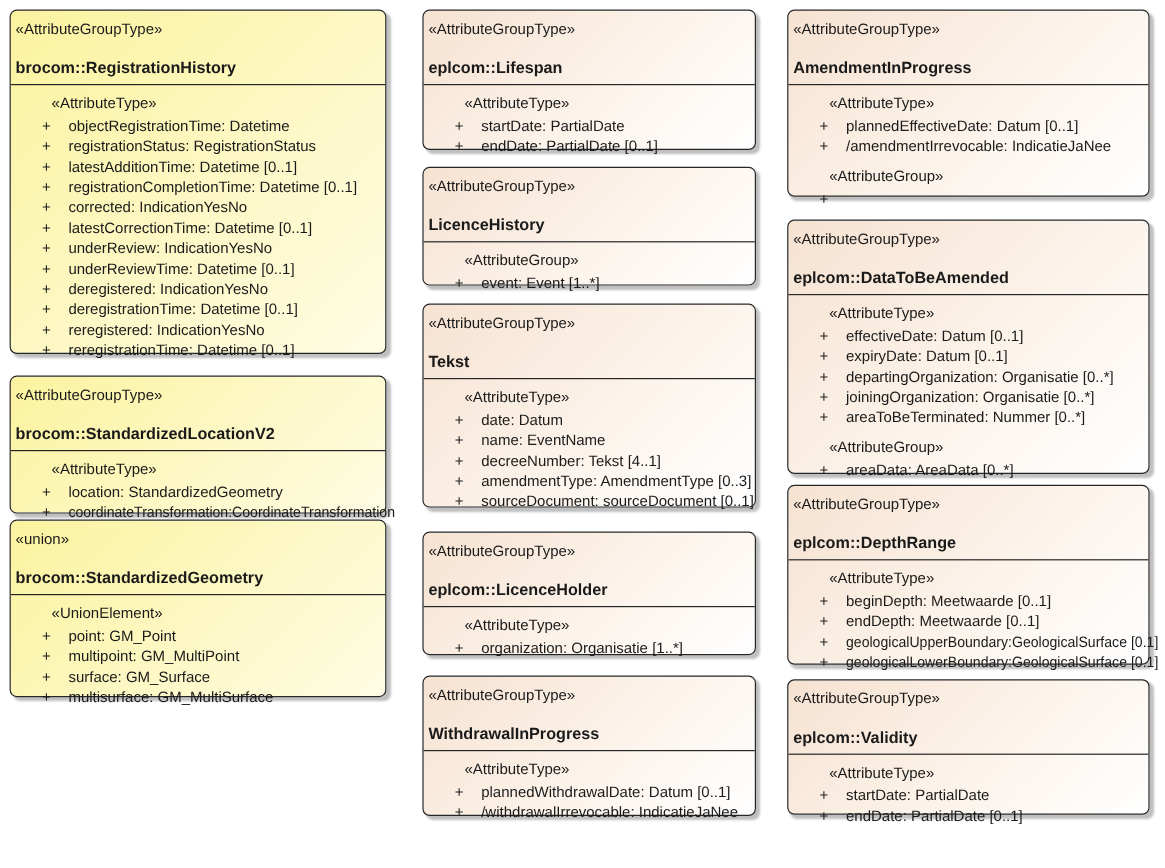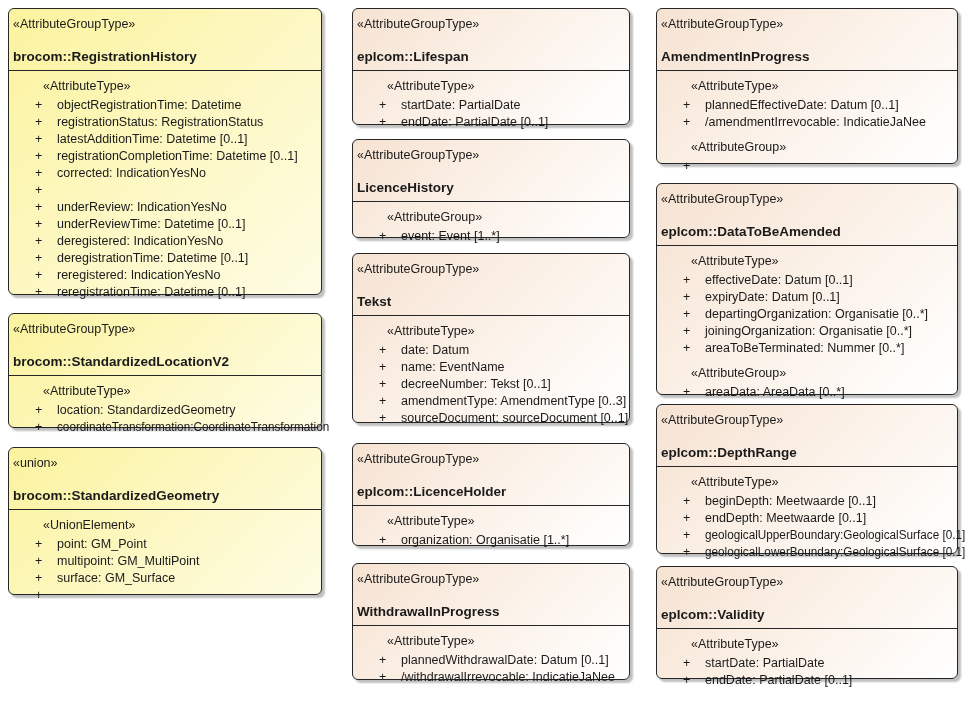--- a/index.html
+++ b/index.html
@@ -23,21 +23,21 @@
   .box-name{font-size:13.5px;line-height:17px;font-weight:bold;margin-top:16px;}
   .box-body{padding:5px 4px 4px 12px;margin-left:12px;}
   .section-heading{font-size:12.5px;line-height:16px;margin:2px 0 3px 10px;}
   .box-body > .section-heading:not(:first-child){margin-top:8px;}
   .attr-row{display:flex;font-size:12.5px;line-height:17px;white-space:nowrap;}
   .vis{flex:0 0 24px;width:24px;padding-left:2px;box-sizing:border-box;}
   .attr-text{display:inline-block;white-space:nowrap;}
   
   #b1{left:8px;top:8px;width:314px;height:287px;}
   #b2{left:8px;top:313px;width:314px;height:115px;}
-  #b3{left:8px;top:447px;width:314px;height:148px;}
+  #b3{left:8px;top:433px;width:314px;height:148px;}
   #b4{left:352px;top:8px;width:278px;height:117px;}
   #b5{left:352px;top:139px;width:278px;height:99px;}
   #b6{left:352px;top:253px;width:278px;height:170px;}
   #b7{left:352px;top:443px;width:278px;height:103px;}
   #b8{left:352px;top:563px;width:278px;height:117px;}
   #b9{left:656px;top:8px;width:302px;height:156px;}
   #b10{left:656px;top:183px;width:302px;height:212px;}
   #b11{left:656px;top:404px;width:302px;height:150px;}
   #b12{left:656px;top:566px;width:302px;height:113px;}
 </style>
@@ -66,20 +66,21 @@
       <div class="attr-row">
         <span class="vis">+</span>
         <span class="attr-text">registrationCompletionTime: Datetime [0..1]</span>
       </div>
       <div class="attr-row">
         <span class="vis">+</span>
         <span class="attr-text">corrected: IndicationYesNo</span>
       </div>
       <div class="attr-row">
         <span class="vis">+</span>
+        <span class="attr-text">latestCorrectionTime: Datetime [0..1]</span>
       </div>
       <div class="attr-row">
         <span class="vis">+</span>
         <span class="attr-text">underReview: IndicationYesNo</span>
       </div>
       <div class="attr-row">
         <span class="vis">+</span>
         <span class="attr-text">underReviewTime: Datetime [0..1]</span>
       </div>
       <div class="attr-row">
@@ -133,20 +134,21 @@
       <div class="attr-row">
         <span class="vis">+</span>
         <span class="attr-text">multipoint: GM_MultiPoint</span>
       </div>
       <div class="attr-row">
         <span class="vis">+</span>
         <span class="attr-text">surface: GM_Surface</span>
       </div>
       <div class="attr-row">
         <span class="vis">+</span>
+        <span class="attr-text">multisurface: GM_MultiSurface</span>
       </div>
     </div>
 </div>
 
 <div id="b4" class="box cream">
   <div class="box-header">
     <div class="stereotype">«AttributeGroupType»</div>
     <div class="box-name">eplcom::Lifespan</div>
   </div>
   <div class="box-body">
@@ -186,21 +188,21 @@
       <div class="attr-row">
         <span class="vis">+</span>
         <span class="attr-text">date: Datum</span>
       </div>
       <div class="attr-row">
         <span class="vis">+</span>
         <span class="attr-text">name: EventName</span>
       </div>
       <div class="attr-row">
         <span class="vis">+</span>
-        <span class="attr-text">decreeNumber: Tekst [0..1]</span>
+        <span class="attr-text">decreeNumber: Tekst [4..1]</span>
       </div>
       <div class="attr-row">
         <span class="vis">+</span>
         <span class="attr-text">amendmentType: AmendmentType [0..3]</span>
       </div>
       <div class="attr-row">
         <span class="vis">+</span>
         <span class="attr-text">sourceDocument: sourceDocument [0..1]</span>
       </div>
     </div>

